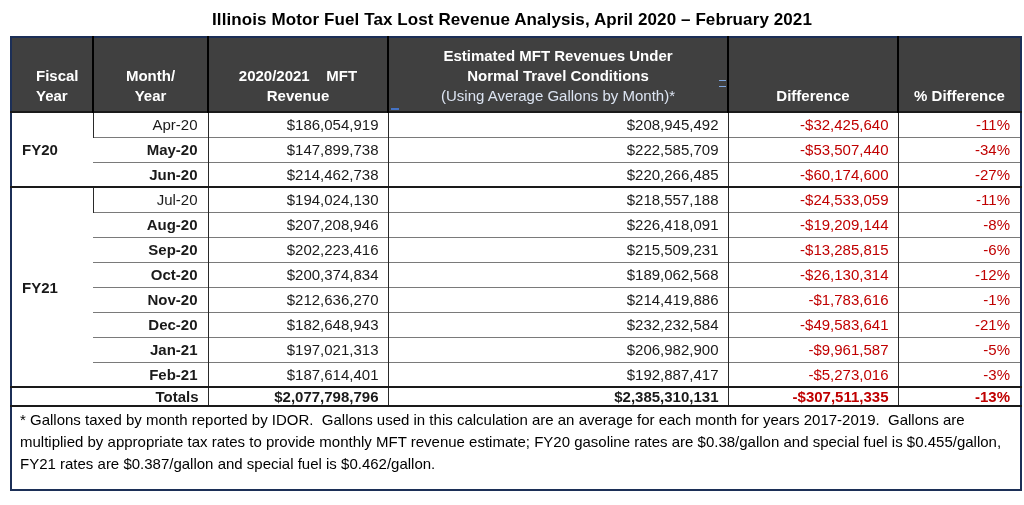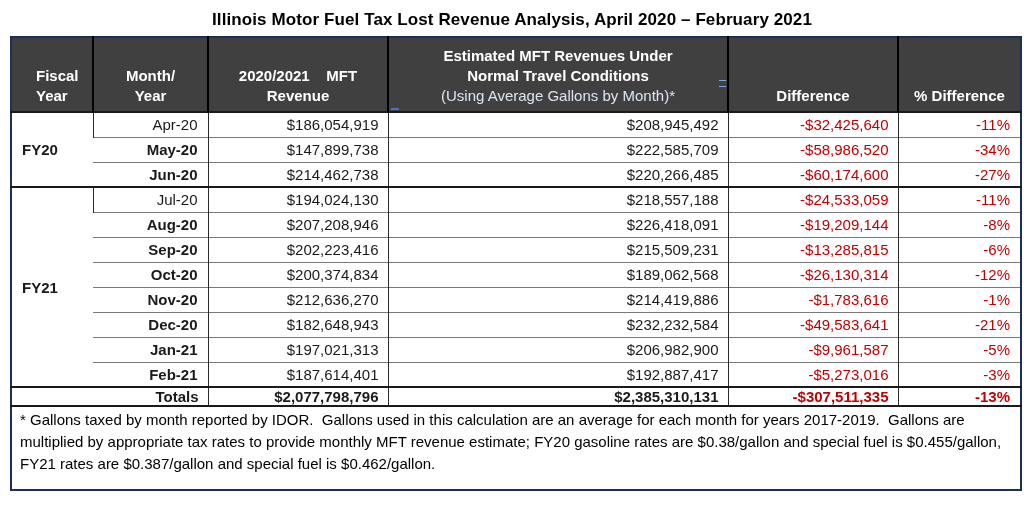--- a/index.html
+++ b/index.html
@@ -145,21 +145,21 @@
         <td class="month">Apr-20</td>
         <td class="num">$186,054,919</td>
         <td class="num">$208,945,492</td>
         <td class="num neg">-$32,425,640</td>
         <td class="pct neg">-11%</td>
       </tr>
       <tr class="r">
         <td class="month">May-20</td>
         <td class="num">$147,899,738</td>
         <td class="num">$222,585,709</td>
-        <td class="num neg">-$58,986,520</td>
+        <td class="num neg">-$53,507,440</td>
         <td class="pct neg">-34%</td>
       </tr>
       <tr class="r">
         <td class="month">Jun-20</td>
         <td class="num">$214,462,738</td>
         <td class="num">$220,266,485</td>
         <td class="num neg">-$60,174,600</td>
         <td class="pct neg">-27%</td>
       </tr>
       <tr class="group-start">

